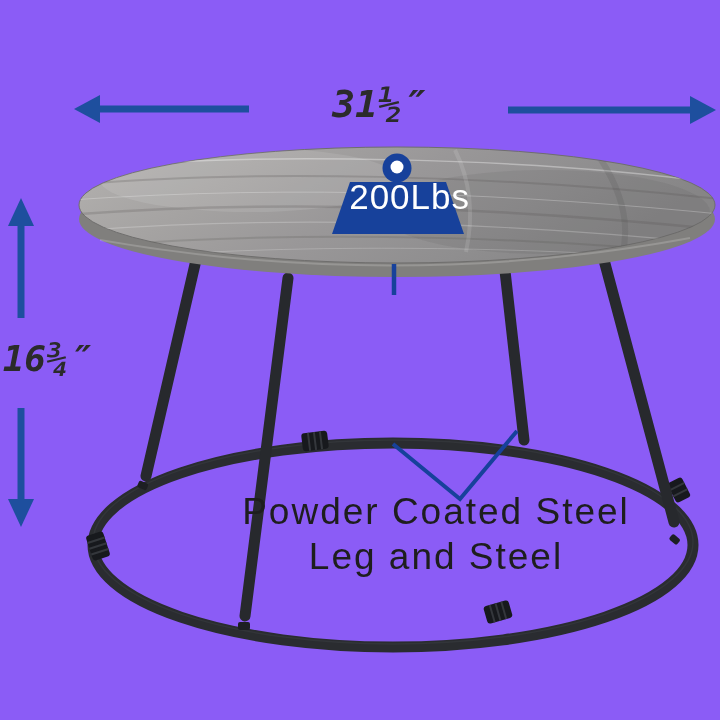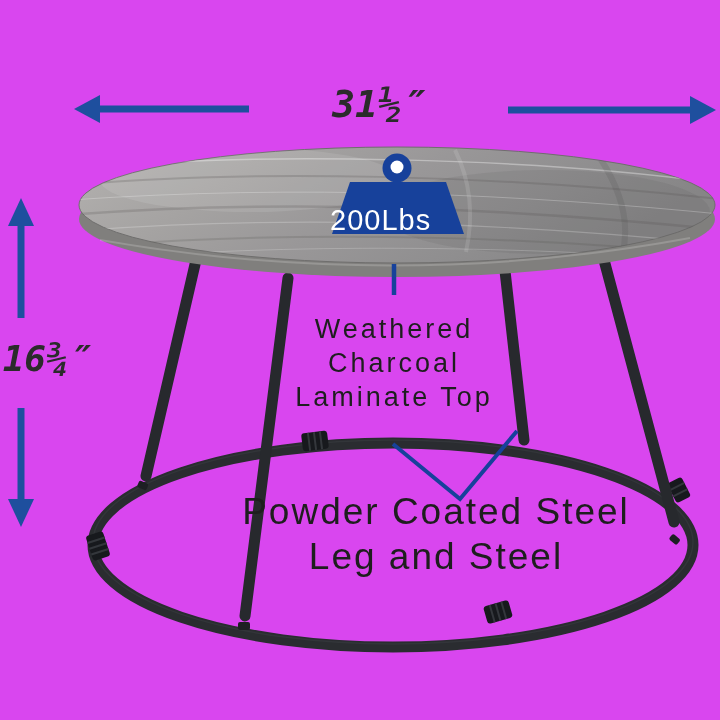--- a/index.html
+++ b/index.html
@@ -1,36 +1,36 @@
 <!DOCTYPE html>
 <html><head>
 <meta charset="utf-8">
 <style>
   html,body { margin:0; padding:0; background:#ffffff; }
   .canvas {
-    position:relative; width:720px; height:720px; background:#d946ef;
+    position:relative; width:720px; height:720px; background:#8b5cf6;
     overflow:hidden; font-family:"Liberation Sans", sans-serif;
   }
   .canvas svg { position:absolute; left:0; top:0; }
   .dim-label {
     position:absolute;
     font-family:"DejaVu Sans Mono","Liberation Mono",monospace;
     font-style:italic; font-weight:700; color:#2b2b2b;
     text-align:center; white-space:nowrap;
   }
   #width-label  { left:288px; top:82px;  width:180px; font-size:38px; }
   #height-label { left:-4px;  top:338px; width:100px; font-size:36px; }
   .callout {
     position:absolute; color:#1e1e1e; text-align:center; white-space:nowrap;
   }
   #top-callout  { left:234px; top:312px; width:320px; font-size:27px; line-height:34px; letter-spacing:3px; }
   #base-callout { left:226px; top:489px; width:420px; font-size:37px; line-height:45px; letter-spacing:2px; }
   #weight-label {
-    position:absolute; left:330px; top:205px; width:140px;
-    font-size:29px; line-height:30px; color:#ffffff; text-align:left;
+    position:absolute; left:330px; top:182px; width:140px;
+    font-size:35px; line-height:30px; color:#ffffff; text-align:right;
     letter-spacing:1px; font-weight:400;
   }
 </style>
 </head>
 <body>
 
 <div class="canvas">
 
   <svg width="720" height="720" viewBox="0 0 720 720">
     <defs>
@@ -138,24 +138,19 @@
 
     <line x1="394" y1="264" x2="394" y2="295" stroke="#17419b" stroke-width="4.5"></line>
     <path d="M393,444 L460,499 L517,431" fill="none" stroke="#17419b" stroke-width="4"></path>
   </svg>
 
   <div class="dim-label" id="width-label">31½″</div>
   <div class="dim-label" id="height-label">16¾″</div>
 
   <div id="weight-label">200Lbs</div>
 
-  <div class="callout" id="top-callout">
-    <div>Weathered</div>
-    <div>Charcoal</div>
-    <div>Laminate Top</div>
-  </div>
 
   <div class="callout" id="base-callout">
     <div>Powder Coated Steel</div>
     <div>Leg and Steel</div>
   </div>
 
 </div>
 
 </body></html>

